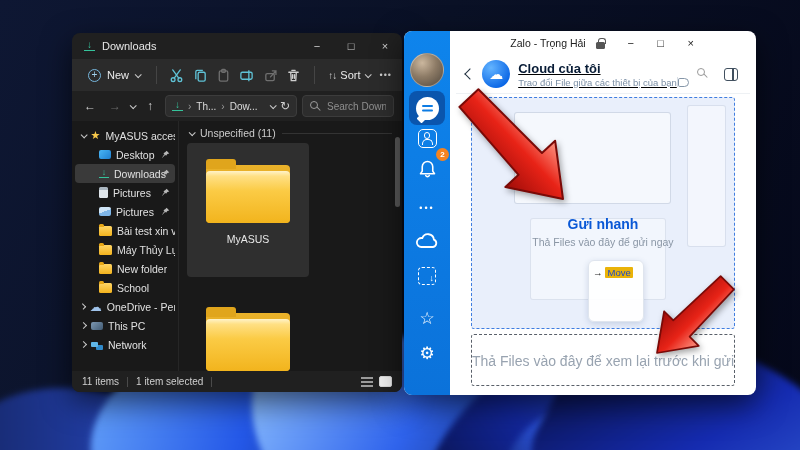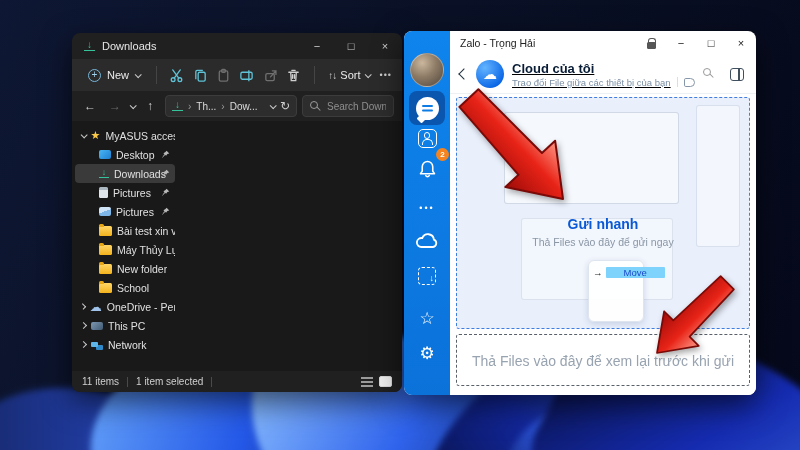--- a/index.html
+++ b/index.html
@@ -93,51 +93,51 @@
   .bubble { width:23px; height:23px; background:#fff; border-radius:50%; position:relative; }
   .bubble::before { content:""; position:absolute; bottom:-2px; left:2px; width:7px; height:7px; background:#fff; transform:rotate(45deg); border-radius:1px; }
   .bubble::after { content:""; position:absolute; left:6px; top:8px; width:11px; height:2px; background:#0d7ce4; border-radius:2px; box-shadow:0 4.5px 0 #0d7ce4; }
   .contacts { width:19px; height:19px; border:1.7px solid #fff; border-radius:5px; position:relative; }
   .contacts::before { content:""; position:absolute; left:5px; top:2.5px; width:4.5px; height:4.5px; border:1.4px solid #fff; border-radius:50%; }
   .contacts::after { content:""; position:absolute; left:3px; top:9.5px; width:9px; height:5px; border:1.4px solid #fff; border-bottom:none; border-radius:5px 5px 0 0; }
   .badge { position:absolute; top:-3px; right:-4px; min-width:13px; height:13px; background:#f5831f; color:#fff; border-radius:7px; font-size:8px; display:flex; align-items:center; justify-content:center; padding:0 3px; font-weight:700; }
   .z-dots { color:#fff; font-size:9px; letter-spacing:2px; }
   .capture { width:18px; height:18px; border:1.6px dashed #fff; border-radius:4px; display:flex; align-items:flex-end; justify-content:flex-end; color:#fff; font-size:9px; line-height:9px; padding:1px; }
   .z-star,.z-gear { color:#fff; font-size:17px; line-height:17px; }
-  .z-main { margin-left:46px; height:100%; display:flex; flex-direction:column; }
+  .z-main { margin-left:46px; height:100%; display:flex; flex-direction:column;align-items:center; }
   .z-titlebar { height:25px; display:flex; align-items:center; padding-left:10px; font-size:10.5px; color:#222; }
   .z-winbtns { margin-left:auto; display:flex; height:100%; }
   .z-winbtn { width:30px; display:flex; align-items:center; justify-content:center; font-size:11px; color:#222; }
   .lock { position:relative; width:9px; height:7px; background:#555; border-radius:1.5px; margin-top:4px; }
   .lock::before { content:""; position:absolute; top:-4px; left:1.5px; width:6px; height:5px; border:1.4px solid #555; border-bottom:none; border-radius:3px 3px 0 0; }
   .z-header { height:40px; display:flex; align-items:center; padding:0 12px 0 8px; gap:8px; border-bottom:1px solid #eef1f4; }
   .back-chev { width:8px; height:8px; border-left:1.8px solid #21303f; border-bottom:1.8px solid #21303f; transform:rotate(45deg); margin-left:2px; }
   .cloud-badge { width:28px; height:28px; border-radius:50%; background:radial-gradient(circle at 32% 28%,#63b4ff,#0b67e6 75%); color:#fff; font-size:14px; display:flex; align-items:center; justify-content:center; }
   .z-head-text { display:flex; flex-direction:column; gap:1px;text-decoration:underline; }
   .z-title { font-size:13px; font-weight:700; color:#081c36; }
-  .z-sub-row { display:flex; align-items:center; gap:6px; }
+  .z-sub-row { display:flex; align-items:center; }
   .z-sub { font-size:9.5px; color:#7b8fa5; }
   .z-sub-div { width:1px; height:10px; background:#d8dee5; }
   .tag-ico { width:11px; height:9px; border:1.4px solid #8596a8; border-radius:2px 5px 5px 2px; }
   .z-head-icons { margin-left:auto; display:flex; align-items:center; gap:14px; color:#3a4856; }
   .panel-ico { width:14px; height:13px; border:1.6px solid #41505f; border-radius:3px; position:relative; }
   .panel-ico::after { content:""; position:absolute; right:3px; top:0; bottom:0; width:1.6px; background:#41505f; }
   .z-content { flex:1; display:flex; flex-direction:column; padding:3px 6px 9px 6px; gap:5px; background:#fff; }
   .z-quick { height:232px; background:#e9effb; border:1.6px dashed #3f7de0; border-radius:3px; position:relative; display:flex; flex-direction:column; align-items:center; overflow:hidden; }
   .ghost { position:absolute; border-radius:3px; }
   .gA { left:16%; top:6%; width:60%; height:40%; background:rgba(255,255,255,.55); border:1px solid rgba(165,180,205,.45); }
   .gB { right:3%; top:3%; width:15%; height:62%; background:rgba(255,255,255,.45); border:1px solid rgba(165,180,205,.35); }
   .gC { left:22%; top:52%; width:52%; height:36%; background:rgba(255,255,255,.42); border:1px solid rgba(165,180,205,.3); }
   .q-texts { margin-top:118px; text-align:center; position:relative; z-index:2; }
   .q-title { font-size:14px; font-weight:700; color:#0a58d6; }
   .q-sub { font-size:10.5px; color:#8a96a5; margin-top:4px; }
   .move-box { position:relative; z-index:2; margin-top:12px; margin-left:26px; width:56px; height:62px; background:rgba(255,255,255,.92); border:1px solid #dfe5ee; border-radius:6px; box-shadow:0 2px 6px rgba(40,70,130,.18); padding:6px 4px; }
   .move-row { display:flex; align-items:center; gap:3px; font-size:9.5px; }
   .move-arrow { color:#222; }
-  .move-lbl { color:#1b4acc; background:#7dd3fc; padding:0 18px; border-radius:1px; }
+  .move-lbl { color:#1b4acc; background:#eab308; padding:0 2px; border-radius:1px; }
   .z-preview { height:52px; background:#fff; border:1.6px dashed #596069; border-radius:3px; display:flex; flex-direction:column; align-items:center; justify-content:center; }
   .p-title { font-size:12.5px; font-weight:700; color:#18222e; }
   .p-sub { font-size:14px; color:#98a3b0; margin-top:2px; }
 
   
   .arrows { position:absolute; left:0; top:0; z-index:60; pointer-events:none; filter:drop-shadow(2px 3px 3px rgba(0,0,0,.35)); }
   .pin-svg { flex:0 0 auto; }
 </style>
 </head>
 <body>
@@ -298,20 +298,41 @@
           <span class="s-ico i-pc"></span>
           <span class="lbl">This PC</span>
         </div>
         <div class="ex-row">
           <span class="chev right"></span>
           <span class="s-ico i-net"></span>
           <span class="lbl">Network</span>
         </div>
       </div>
 
+      <div class="ex-content">
+        <div class="ex-group">
+          <span class="chev down"></span>
+          <span>Unspecified (11)</span>
+          <div class="gline"></div>
+        </div>
+        <div class="tile sel" style="left:8px; top:22px; height:134px;">
+          <div class="big-folder">
+              <div class="back"></div>
+              <div class="front"></div>
+            </div>
+          <div class="tile-label">MyASUS</div>
+        </div>
+        <div class="tile" style="left:8px; top:170px; height:130px;">
+          <div class="big-folder">
+              <div class="back"></div>
+              <div class="front"></div>
+            </div>
+        </div>
+        <div class="ex-scroll"></div>
+      </div>
     </div>
 
     <div class="ex-statusbar">
       <span>11 items</span>
       <span class="st-sep"></span>
       <span>1 item selected</span>
       <span class="st-sep"></span>
       <div class="view-icos">
         <span class="v-list"></span>
         <span class="v-thumb"></span>

